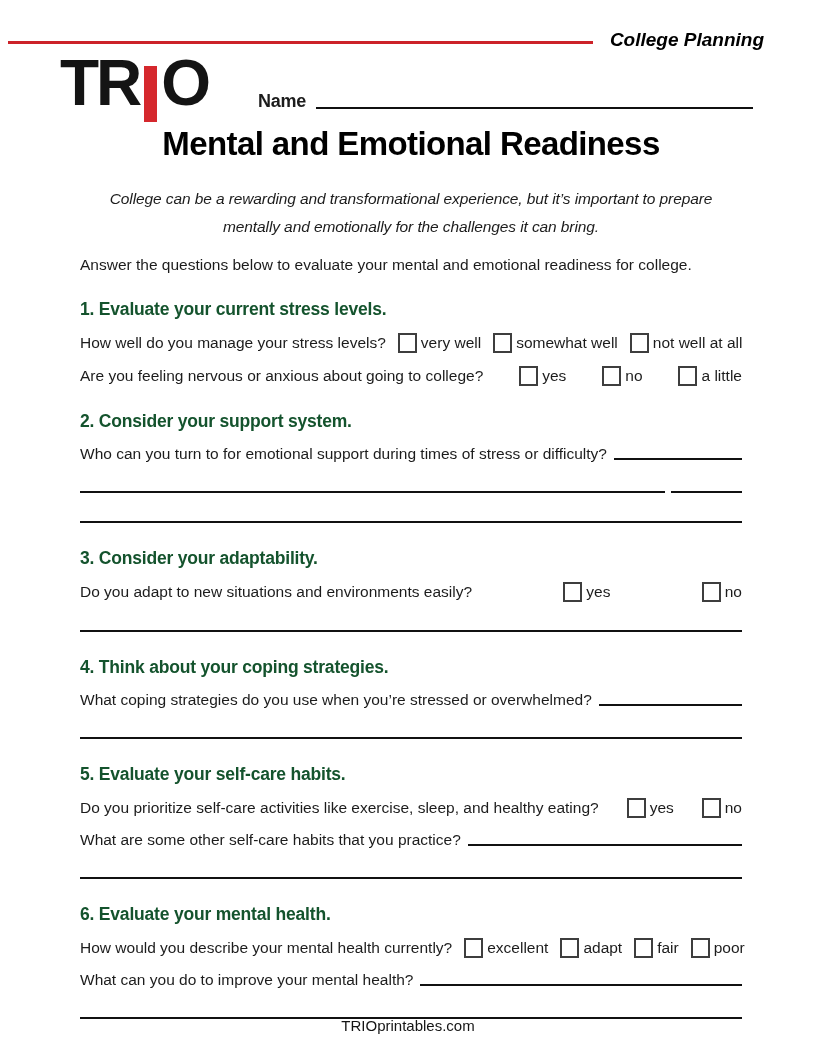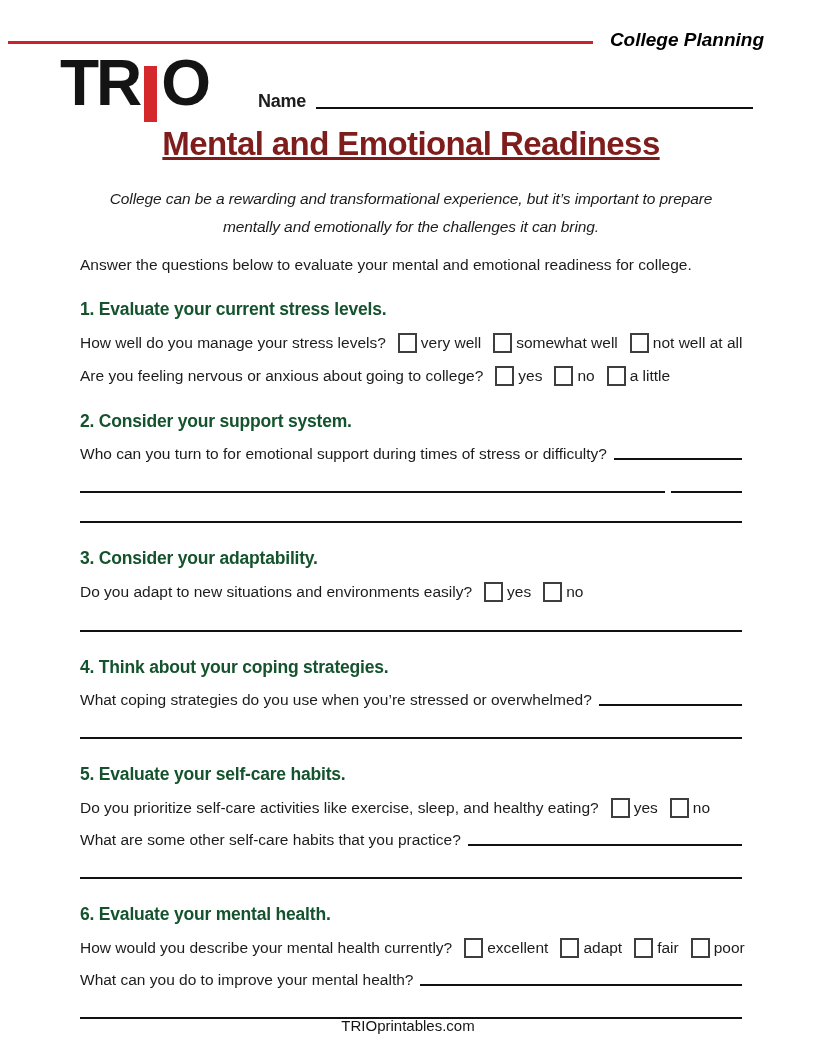--- a/index.html
+++ b/index.html
@@ -11,28 +11,28 @@
   .top-rule { position:absolute; left:8px; top:41px; width:585px; height:3px; background:#cc2229; }
   .category { position:absolute; top:29px; right:52px; font-size:19px; font-weight:bold; font-style:italic; color:#000; }
 
   .logo-row { display:flex; align-items:flex-end; padding-top:56px; margin-left:-20px; }
   .logo { display:flex; align-items:center; line-height:0.78; font-size:64px; font-weight:bold; letter-spacing:-3px; color:#141414; }
   .logo .i-bar { display:inline-block; width:13px; height:56px; background:#d5282d; margin:0 4px 0 5px; transform:translateY(10px); }
   .name-area { display:flex; align-items:flex-end; flex:1 1 auto; margin-left:50px; }
   .name-label { font-size:18px; font-weight:bold; letter-spacing:-0.3px; }
   .name-line { flex:1 1 auto; border-bottom:2px solid #101010; margin:0 -11px 3px 10px; }
 
-  .title { margin-top:13px; text-align:center; font-size:33px; font-weight:bold; letter-spacing:-0.6px; color:#7f1d1d;text-decoration:underline; }
+  .title { margin-top:13px; text-align:center; font-size:33px; font-weight:bold; letter-spacing:-0.6px; color:#000000; }
 
   .intro { margin-top:22px; font-style:italic; font-size:15.5px; line-height:1.8; letter-spacing:-0.1px;text-align:center; }
   .instruction { margin-top:15px; font-size:15.5px; }
 
   .section-h { margin-top:25px; font-size:17.5px; font-weight:bold; letter-spacing:-0.2px; color:#14532d; }
 
-  .qrow { margin-top:13px; font-size:15.5px; display:flex; align-items:center; white-space:nowrap; }
+  .qrow { margin-top:13px; font-size:15.5px; display:flex; align-items:center; white-space:nowrap;justify-content:space-between; }
   .q { white-space:nowrap; }
   .opt { display:inline-flex; align-items:center; margin-left:12px; }
   .cb { width:19px; height:20px; border:2px solid #3e3e3e; background:#fff; flex:none; box-sizing:border-box; }
   .opt .lbl { margin-left:4px; }
   .fill-line { flex:1 1 auto; border-bottom:2px solid #111; align-self:flex-end; margin:0 0 3px 7px; }
 
   .line-row { margin-top:28px; border-bottom:2px solid #111; height:0; }
   .split-line-row { margin-top:28px; display:flex; }
   .split-line-row .seg1 { flex:1 1 auto; border-bottom:2px solid #111; }
   .split-line-row .gap { width:6px; }

